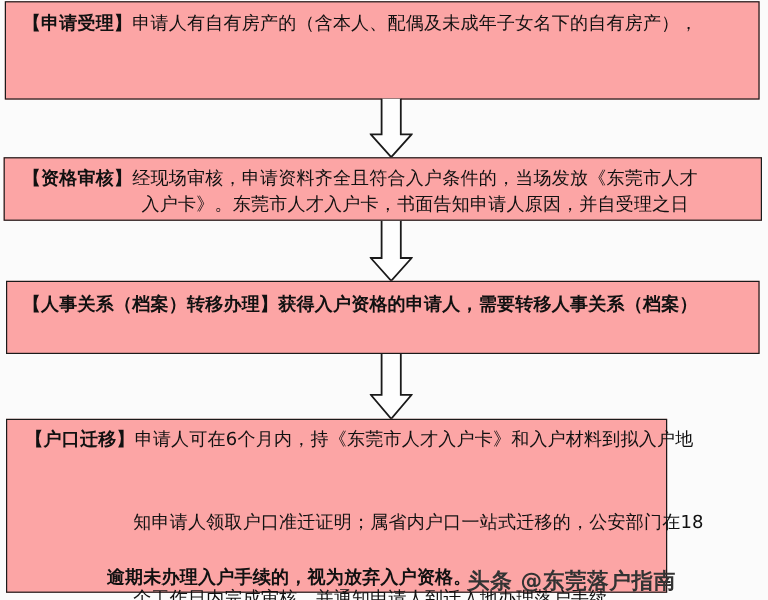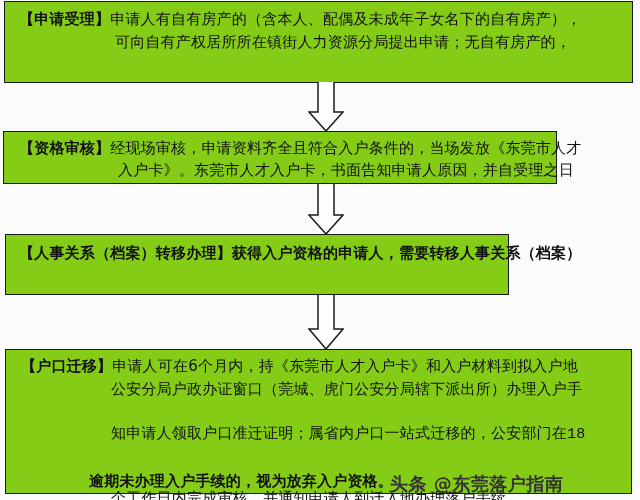--- a/index.html
+++ b/index.html
@@ -4,71 +4,69 @@
 <style>
   html, body { margin: 0; padding: 0; }
   body {
     width: 640px; height: 500px; position: relative; overflow: hidden;
     background: #fbfbfb;
     font-family: "DejaVu Sans", "Liberation Sans", sans-serif;
     color: #111;
   }
   .box {
     position: absolute; box-sizing: border-box;
-    border: 1.5px solid #1a1a1a; background: #84cc16;
+    border: 1.5px solid #1a1a1a; background: #fca5a5;
   }
   .line {
     position: absolute; white-space: nowrap;
     font-size: 15px; line-height: 20px; letter-spacing: 0.2px;
   }
   .label { font-weight: bold; }
   .bold { font-weight: bold; }
   .arrow { position: absolute; }
   .watermark {
     position: absolute; font-size: 18px; color: #333; white-space: nowrap;
     font-weight: bold; letter-spacing: 0.5px;
   }
 </style>
 </head>
 <body>
 
 <div class="box" style="left:4px; top:1px; width:629px; height:82px;">
   <div class="line" style="left:14px; top:7px;">
     <span class="label">【申请受理】</span><span>申请人有自有房产的（含本人、配偶及未成年子女名下的自有房产），</span>
   </div>
-  <div class="line" style="left:110px; top:30px;">可向自有产权居所所在镇街人力资源分局提出申请；无自有房产的，</div>
 </div>
 
 <svg class="arrow" style="left:308px; top:82px;" width="36" height="50" viewBox="0 0 36 50">
   <path d="M10 0 L10 30 L1 30 L18 49 L35 30 L26 30 L26 0" fill="#fefefe" stroke="#1a1a1a" stroke-width="1.5"></path>
 </svg>
 
-<div class="box" style="left:3px; top:131px; width:554px; height:53px;text-decoration:underline;">
+<div class="box" style="left:3px; top:131px; width:632px; height:53px;text-decoration:underline;">
   <div class="line" style="left:15px; top:6px;">
     <span class="label">【资格审核】</span><span>经现场审核，申请资料齐全且符合入户条件的，当场发放《东莞市人才</span>
   </div>
   <div class="line" style="left:114px; top:28px;">入户卡》。东莞市人才入户卡，书面告知申请人原因，并自受理之日</div>
 </div>
 
 <svg class="arrow" style="left:308px; top:184px;" width="36" height="51" viewBox="0 0 36 51">
   <path d="M10 0 L10 31 L1 31 L18 50 L35 31 L26 31 L26 0" fill="#fefefe" stroke="#1a1a1a" stroke-width="1.5"></path>
 </svg>
 
-<div class="box" style="left:5px; top:234px; width:504px; height:61px;">
+<div class="box" style="left:5px; top:234px; width:628px; height:61px;">
   <div class="line bold" style="left:13px; top:8px;">
     <span class="label">【人事关系（档案）转移办理】</span><span>获得入户资格的申请人，需要转移人事关系（档案）</span>
   </div>
 </div>
 
 <svg class="arrow" style="left:308px; top:295px;" width="36" height="55" viewBox="0 0 36 55">
   <path d="M10 0 L10 34 L1 34 L18 54 L35 34 L26 34 L26 0" fill="#fefefe" stroke="#1a1a1a" stroke-width="1.5"></path>
 </svg>
 
-<div class="box" style="left:5px; top:349px; width:627px; height:145px;">
+<div class="box" style="left:5px; top:349px; width:551px; height:145px;">
   <div class="line" style="left:15px; top:6px;">
     <span class="label">【户口迁移】</span><span>申请人可在6个月内，持《东莞市人才入户卡》和入户材料到拟入户地</span>
   </div>
-  <div class="line" style="left:105px; top:29px;">公安分局户政办证窗口（莞城、虎门公安分局辖下派出所）办理入户手</div>
-  <div class="line" style="left:105px; top:75px;font-family:Liberation Mono, monospace;">知申请人领取户口准迁证明；属省内户口一站式迁移的，公安部门在18</div>
+  <div class="line" style="left:105px; top:75px;">知申请人领取户口准迁证明；属省内户口一站式迁移的，公安部门在18</div>
   <div class="line" style="left:105px; top:98px;margin-top:40px;">个工作日内完成审核，并通知申请人到迁入地办理落户手续。</div>
   <div class="line bold" style="left:83px; top:121px;">逾期未办理入户手续的，视为放弃入户资格。</div>
   <div class="watermark" style="left:384px; top:122px;">头条 @东莞落户指南</div>
 </div>
 
 </body></html>

